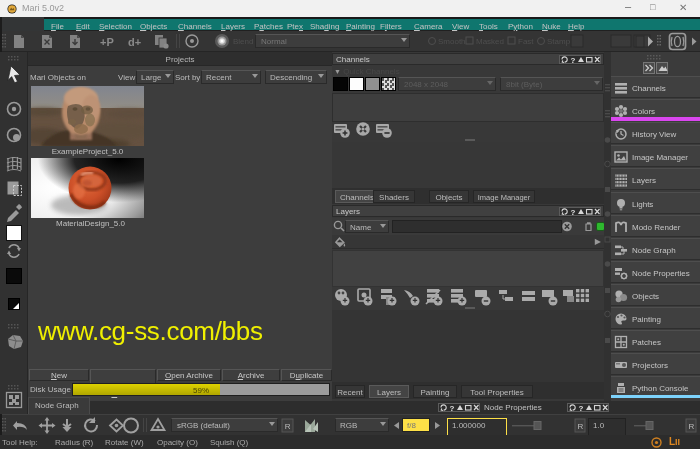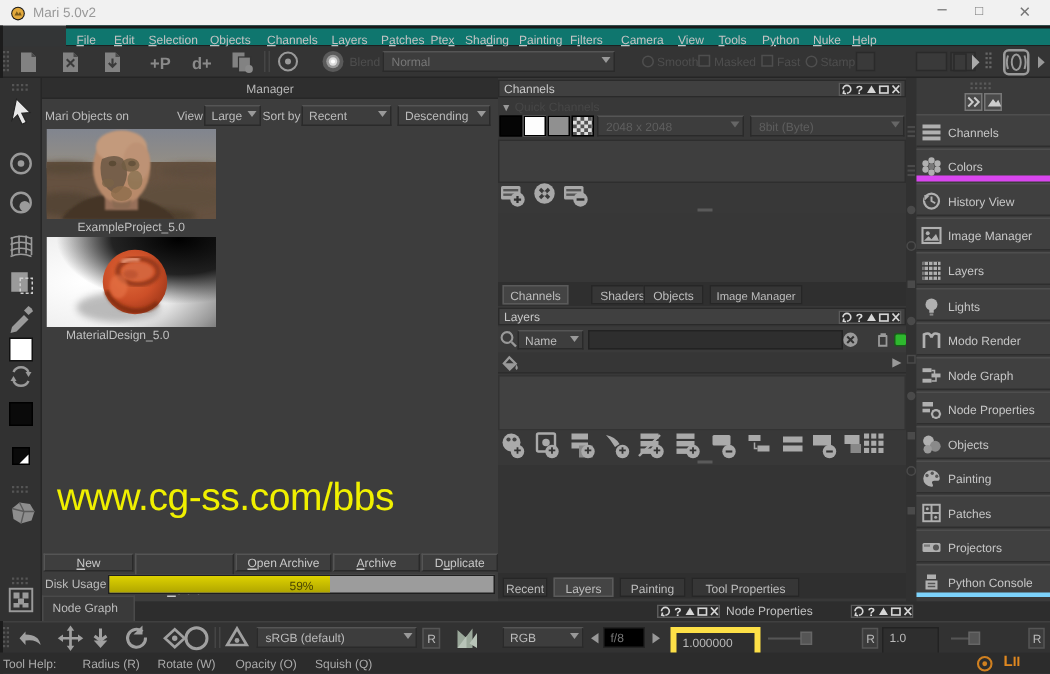--- a/index.html
+++ b/index.html
@@ -215,21 +215,21 @@
       <g fill="#9a9a9a">
         <rect x="9" y="343" width="4" height="4"></rect>
           <rect x="15" y="343" width="4" height="4"></rect>
         <rect x="12" y="347" width="4" height="4"></rect>
         <rect x="9" y="350" width="4" height="3"></rect>
           <rect x="15" y="350" width="4" height="3"></rect>
       </g>
     </svg>
   </div>
   <div class="abs" id="projects">
-    <div class="abs" style="left:0;top:0;width:304px;height:14px;background:#2e2e2e;border-bottom:1px solid #272727;color:#b8b8b8;font-size:8px;text-align:center;padding-top:3px">Manager</div>
+    <div class="abs" style="left:0;top:0;width:304px;height:14px;background:#2e2e2e;border-bottom:1px solid #272727;color:#b8b8b8;font-size:8px;text-align:center;padding-top:3px">Projects</div>
     <span class="abs" style="left:2px;top:21px;font-size:8px;color:#bdbdbd">Mari Objects on</span>
     <span class="abs" style="left:90px;top:21px;font-size:8px;color:#bdbdbd">View</span>
     <div class="dd" style="left:108px;top:18px;width:38px;height:14px;padding:2px 0 0 4px">Large<span class="ar"></span></div>
     <span class="abs" style="left:147px;top:21px;font-size:8px;color:#bdbdbd">Sort by</span>
     <div class="dd" style="left:173px;top:18px;width:60px;height:14px;padding:2px 0 0 4px">Recent<span class="ar"></span></div>
     <div class="dd" style="left:237px;top:18px;width:62px;height:14px;padding:2px 0 0 4px">Descending<span class="ar"></span></div>
 
     <svg class="abs" style="left:3px;top:34px" width="113" height="60" viewBox="0 0 113 60">
       <defs>
         <linearGradient id="sky" x1="0" y1="0" x2="0" y2="1">
@@ -307,21 +307,21 @@
       <rect width="113" height="60" fill="url(#dark2)"></rect>
       <ellipse cx="48" cy="47" rx="28" ry="10" fill="#8a8a8a" opacity="0.55" filter="url(#bl4)"></ellipse>
       <circle cx="59" cy="30" r="21.5" fill="url(#ball)"></circle>
       <path d="M40 36 a21.5 21.5 0 0 0 34 8" stroke="#7c2a10" stroke-width="3.5" fill="none" filter="url(#bl3)" opacity="0.8"></path>
       <ellipse cx="61" cy="23" rx="13.5" ry="8.5" fill="none" stroke="#993a1c" stroke-width="3.4" filter="url(#bl3)"></ellipse>
       <ellipse cx="61" cy="23" rx="10" ry="6" fill="#d4653c" filter="url(#bl3)"></ellipse>
       <ellipse cx="56" cy="25" rx="5" ry="3" fill="#c05530" filter="url(#bl3)"></ellipse>
       <path d="M50 17 a13.5 8.5 0 0 1 12 -2" stroke="#f0a080" stroke-width="2.4" fill="none" filter="url(#bl3)"></path>
       <ellipse cx="48" cy="33" rx="6" ry="8" fill="#e8764a" opacity="0.6" filter="url(#bl3)"></ellipse>
     </svg>
-    <div class="abs" style="left:16px;top:167px;width:113px;text-align:left;font-size:8px;color:#c0c0c0">MaterialDesign_5.0</div>
+    <div class="abs" style="left:6px;top:167px;width:113px;text-align:center;font-size:8px;color:#c0c0c0">MaterialDesign_5.0</div>
 
     <div class="abs" style="left:10px;top:264px;font-size:26px;color:#f0f000;letter-spacing:-0.3px">www.cg-ss.com/bbs</div>
 
     <div class="btn" style="left:1px;top:317px;width:60px;height:12px;padding-top:1px"><span class="mn">N</span>ew</div>
     <div class="btn" style="left:62px;top:317px;width:66px;height:12px;padding-top:19px"><span class="mn">D</span>elete</div>
     <div class="btn" style="left:129px;top:317px;width:64px;height:12px;padding-top:1px"><span class="mn">O</span>pen Archive</div>
     <div class="btn" style="left:194px;top:317px;width:58px;height:12px;padding-top:1px"><span class="mn">A</span>rchive</div>
     <div class="btn" style="left:253px;top:317px;width:51px;height:12px;padding-top:1px">D<span class="mn">u</span>plicate</div>
     <span class="abs" style="left:2px;top:333px;font-size:8px;color:#bdbdbd">Disk Usage</span>
     <div class="abs" style="left:44px;top:331px;width:258px;height:13px;background:#9c9c9c;border:1px solid #1f1f1f">
@@ -367,21 +367,21 @@
           <rect x="43.5" y="7" width="10" height="1.6" fill="#555"></rect>
         <circle cx="53" cy="11" r="4.8"></circle>
           <rect x="50.4" y="10.2" width="5.2" height="1.6" fill="#2e2e2e"></rect>
       </g>
     </svg>
     <div class="abs" style="left:133px;top:87px;width:10px;height:2px;background:#5a5a5a"></div>
     <div class="abs" style="left:0;top:90px;width:272px;height:46px;background:#373737"></div>
 
     <div class="abs" style="left:0;top:136px;width:272px;height:16px;background:#2f2f2f">
       <div class="tab tabsel" style="left:3px;top:2px;width:44px;height:13px;padding-top:2px">Channels</div>
-      <div class="tab" style="left:62px;top:2px;width:42px;height:13px;padding-top:2px">Shaders</div>
+      <div class="tab" style="left:41px;top:2px;width:42px;height:13px;padding-top:2px">Shaders</div>
       <div class="tab" style="left:97px;top:2px;width:40px;height:13px;padding-top:2px">Objects</div>
       <div class="tab" style="left:141px;top:2px;width:62px;height:13px;padding-top:2px;font-size:7.5px">Image Manager</div>
     </div>
 
     <div class="abs" style="left:0;top:153px;width:272px;height:12px;background:#404040;border:1px solid #2a2a2a">
       <span class="abs" style="left:3px;top:1px;font-size:8px;color:#c8c8c8">Layers</span>
       <svg class="abs" style="right:2px;top:1px" width="42" height="9" viewBox="0 0 42 9">
         <rect x="0.5" y="0.5" width="41" height="8" fill="#2c2c2c" stroke="#5c5c5c"></rect>
         <path d="M3 4.5 a2.6 2.6 0 1 1 2.6 2.6 M5 7.5 l-1.8 -0.4 0.5 -1.8" stroke="#d6d6d6" stroke-width="1.1" fill="none"></path>
         <text x="11.5" y="7.5" font-size="8" font-weight="bold" fill="#e0e0e0">?</text>
@@ -759,22 +759,22 @@
         <text x="577.5" y="13.5" font-size="8" fill="#bbb">R</text>
 
       <rect x="634" y="10" width="14" height="1.4" fill="#555"></rect>
       <rect x="646" y="6.5" width="7" height="8" fill="#555" stroke="#666"></rect>
 
       <rect x="686" y="4" width="10" height="13" fill="#3c3c3c" stroke="#555"></rect>
         <text x="688.5" y="13.5" font-size="8" fill="#bbb">R</text>
     </svg>
     <div class="dd" style="left:171px;top:3px;width:107px;height:14px;padding:2px 0 0 5px">sRGB (default)<span class="ar"></span></div>
     <div class="dd" style="left:335px;top:3px;width:54px;height:14px;padding:2px 0 0 4px">RGB<span class="ar"></span></div>
-    <div class="abs" style="left:402px;top:3px;width:28px;height:14px;background:#000000;border:1px solid #222;color:#777;font-size:8px;padding:2px 0 0 4px">f/8</div>
-    <div class="abs" style="left:447px;top:3px;width:60px;height:14px;background:#2e2e2e;border:4px solid #fde047;color:#bbb;font-size:8px;padding:2px 0 16px 4px">1.000000</div>
+    <div class="abs" style="left:402px;top:3px;width:28px;height:14px;background:#fde047;border:1px solid #222;color:#777;font-size:8px;padding:2px 0 0 4px">f/8</div>
+    <div class="abs" style="left:447px;top:3px;width:60px;height:14px;background:#2e2e2e;border:1px solid #fde047;color:#bbb;font-size:8px;padding:2px 0 16px 4px">1.000000</div>
     <div class="abs" style="left:588px;top:3px;width:38px;height:28px;background:#2e2e2e;border:1px solid #222;color:#bbb;font-size:8px;padding:2px 0 0 4px">1.0</div>
   </div>
   <div class="abs" style="left:0;top:17px;width:2px;height:432px;background:#1c1c1c"></div>
   <div class="abs" id="statusbar">
     <span class="abs" style="left:2px;top:3px">Tool Help:</span>
     <span class="abs" style="left:55px;top:3px">Radius (R)</span>
     <span class="abs" style="left:105px;top:3px">Rotate (W)</span>
     <span class="abs" style="left:157px;top:3px">Opacity (O)</span>
     <span class="abs" style="left:210px;top:3px">Squish (Q)</span>
     <svg class="abs" style="left:651px;top:2px" width="11" height="11" viewBox="0 0 11 11">

